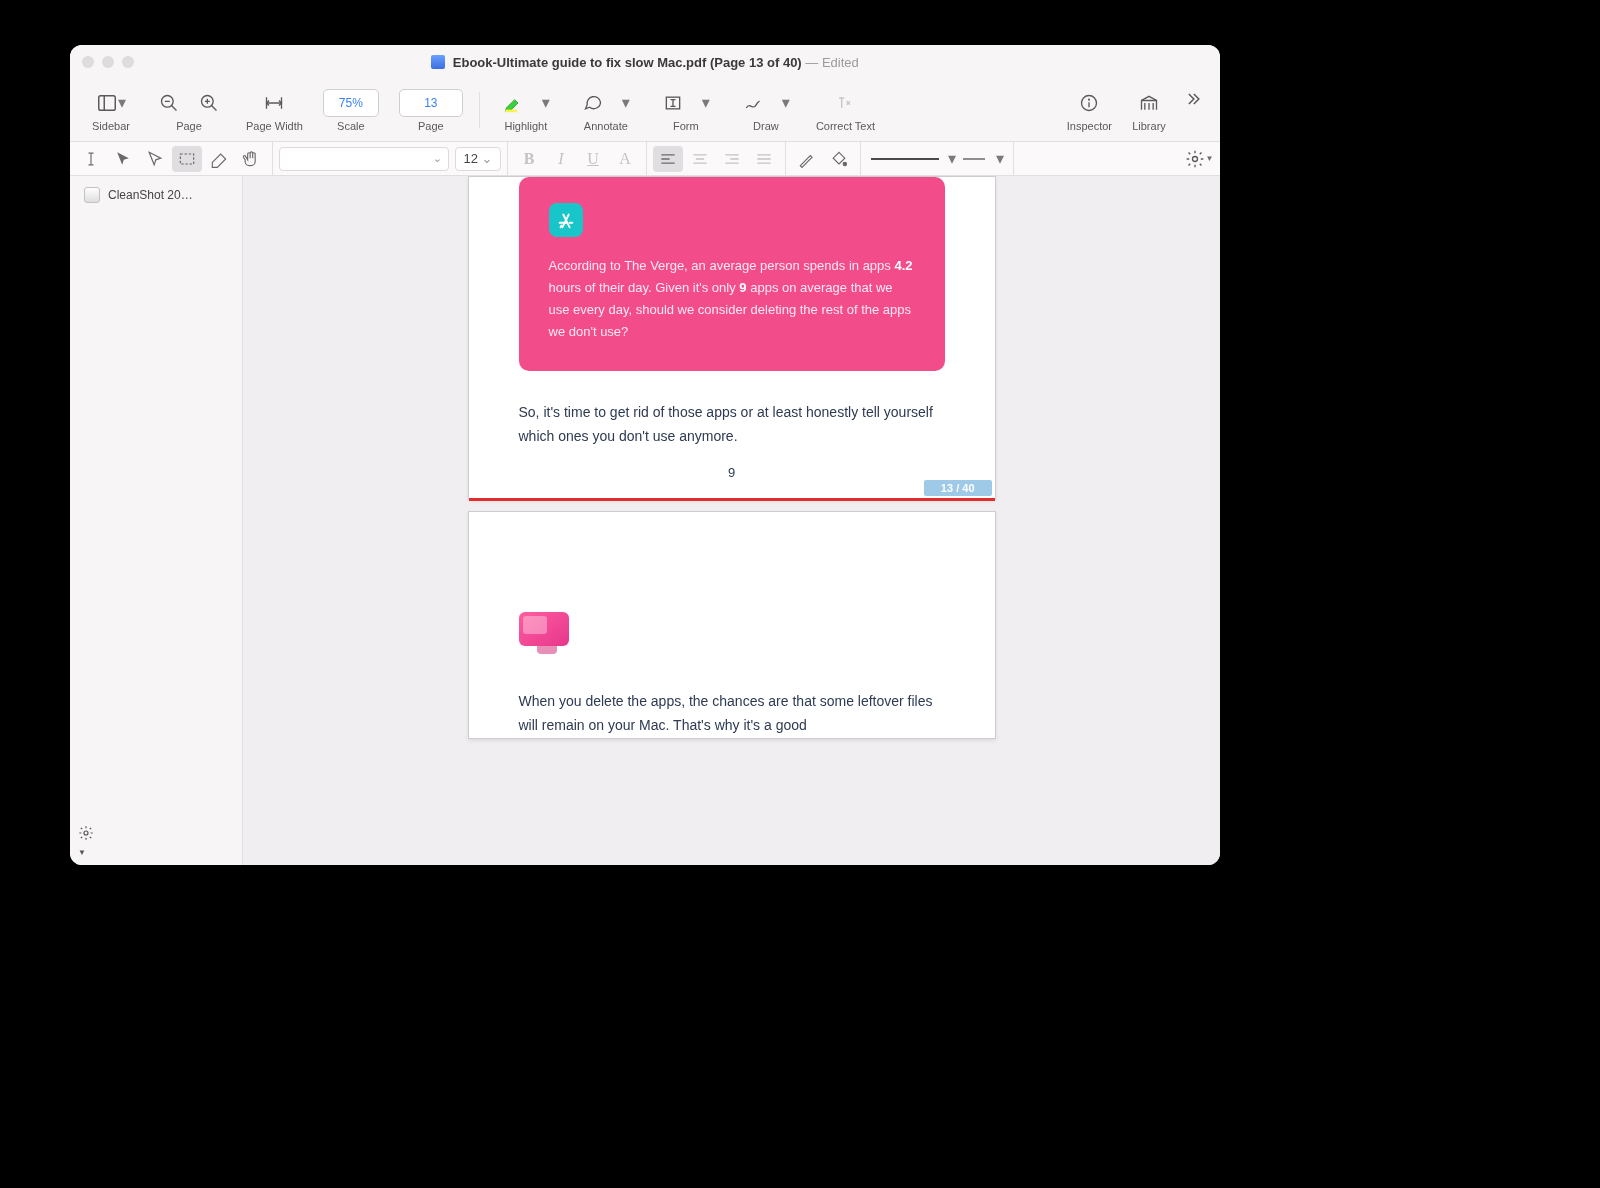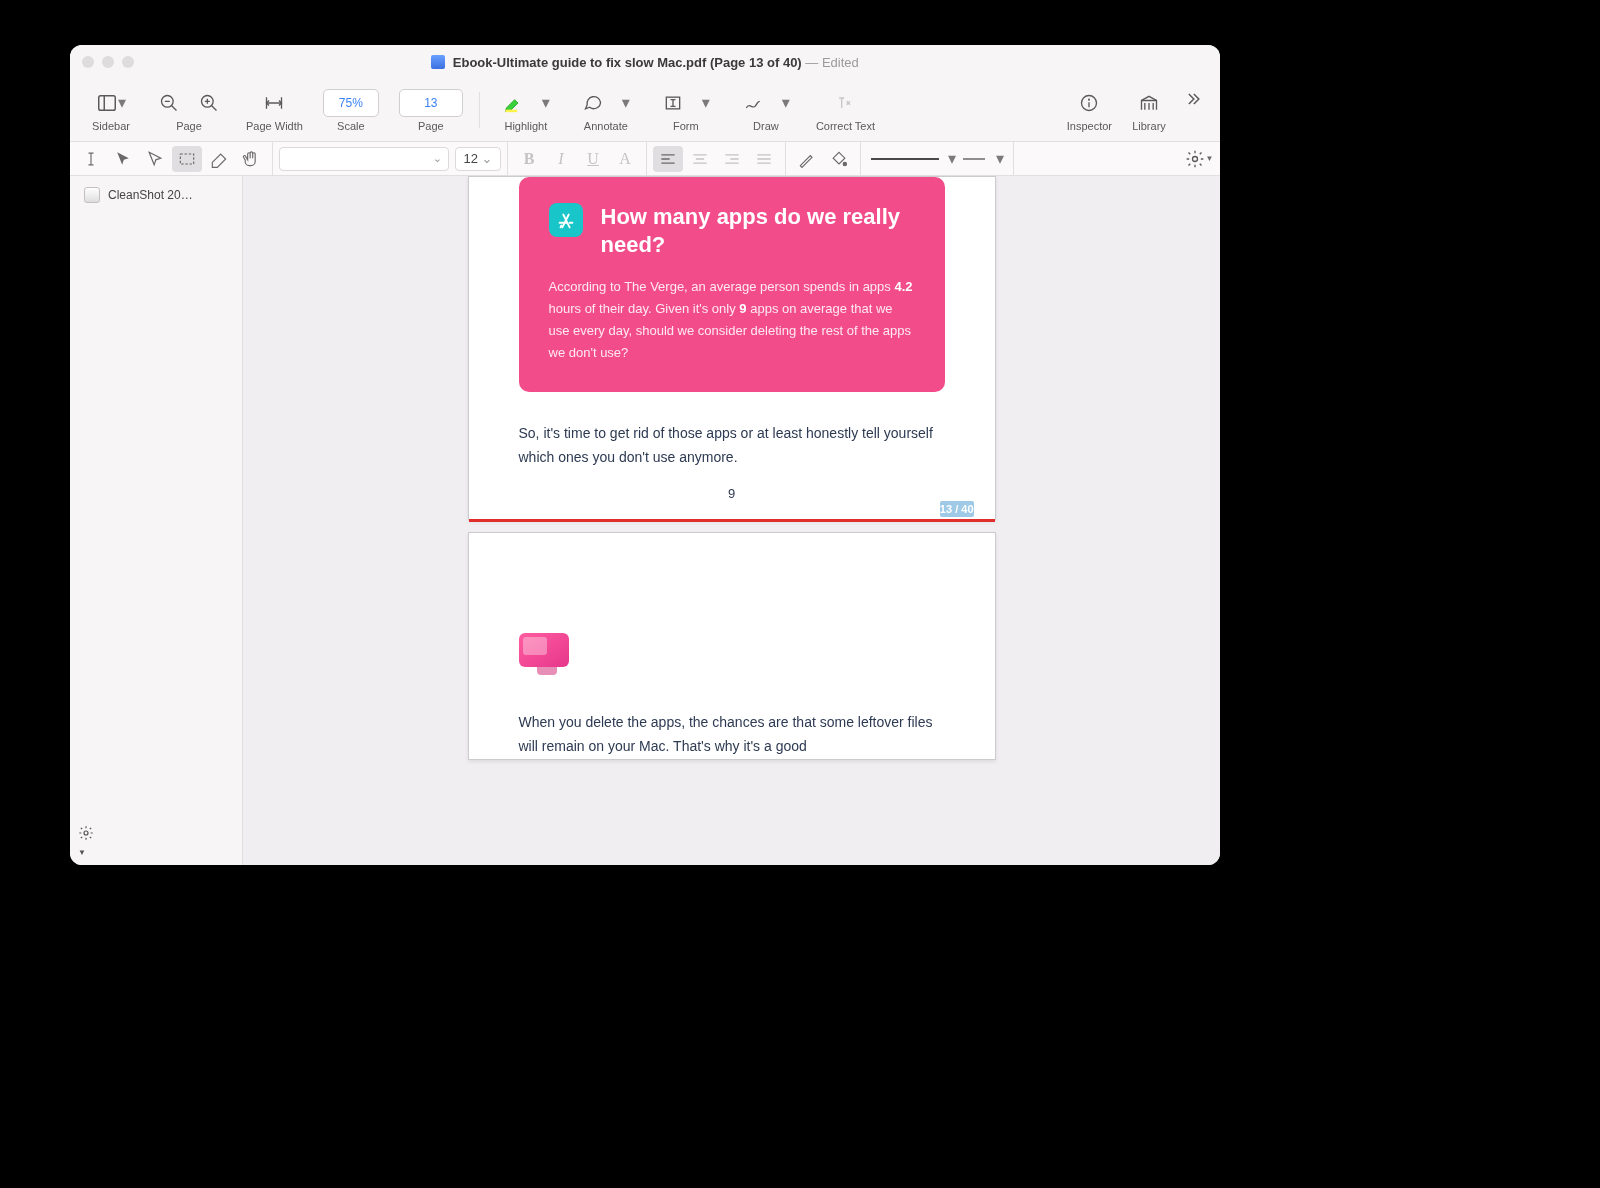--- a/index.html
+++ b/index.html
@@ -55,21 +55,21 @@
 .pink-card { background:#f24d8a; border-radius:10px; margin:0 50px 30px; padding:26px 30px 28px; color:#fff; }
 .pc-head { display:flex; gap:18px; align-items:flex-start; margin-bottom:18px; }
 .app-icon { width:34px; height:34px; background:#18c5c9; border-radius:8px; display:flex; align-items:center; justify-content:center; flex-shrink:0; }
 .pc-title { font-size:22px; font-weight:700; line-height:1.25; }
 .pc-body { font-size:13px; line-height:1.7; color:#ffe8f1; }
 .pc-body b { color:#fff; font-weight:700; }
 .body-text { padding:0 50px; color:#2d3a52; font-size:14px; line-height:1.7; }
 .steps { padding:10px 50px 10px 78px; color:#2d3a52; font-size:14px; line-height:1.75; }
 .steps li { margin-bottom:2px; }
 .pnum { text-align:center; font-size:13px; color:#2d3a52; padding:16px 0 18px; }
-.page-indicator { position:absolute; right:21px; bottom:2px; background:#9ecae8; color:#fff; font-size:11px; font-weight:600; padding:2px 0; border-radius:2px; }
+.page-indicator { position:absolute; right:3px; bottom:2px; background:#9ecae8; color:#fff; font-size:11px; font-weight:600; padding:2px 17px; border-radius:2px; }
 .red-line { position:absolute; left:0; right:0; bottom:-3px; height:3px; background:#e22d2d; }
 
 
 .p2 { padding-top:100px; }
 .mac-icon { width:56px; height:44px; margin:0 50px 34px; position:relative; }
 .mac-screen { width:50px; height:34px; background:linear-gradient(145deg,#ff5da0,#e6368c); border-radius:6px; position:relative; }
 .mac-screen:after { content:""; position:absolute; top:4px; left:4px; width:24px; height:18px; background:rgba(255,255,255,.35); border-radius:3px; }
 .mac-stand { width:20px; height:8px; background:#e88fb8; margin:0 auto; border-radius:0 0 4px 4px; }
 
 svg { display:block; }
@@ -411,21 +411,20 @@
           <div class="pc-head">
             <div class="app-icon">
               <svg width="22" height="22" viewBox="0 0 24 24" fill="none" stroke="#fff" stroke-width="2" stroke-linecap="round">
                   <line x1="8" y1="20" x2="15" y2="6"></line>
                   <line x1="9" y1="6" x2="16" y2="20"></line>
                   <line x1="5" y1="15" x2="13" y2="15"></line>
                   <line x1="16" y1="15" x2="19" y2="15"></line>
                   <line x1="6" y1="20" x2="7" y2="18"></line>
                 </svg>
             </div>
-            <div class="pc-title">How many apps do we really need?</div>
           </div>
           <div class="pc-body">
             <span>According to The Verge, an average person spends in apps </span><b>4.2</b><span> hours of their day. Given it's only </span><b>9</b><span> apps on average that we use every day, should we consider deleting the rest of the apps we don't use?</span>
           </div>
         </div>
 
         <div class="body-text">So, it's time to get rid of those apps or at least honestly tell yourself which ones you don't use anymore.</div>
 
 
         <div class="pnum">9</div>

